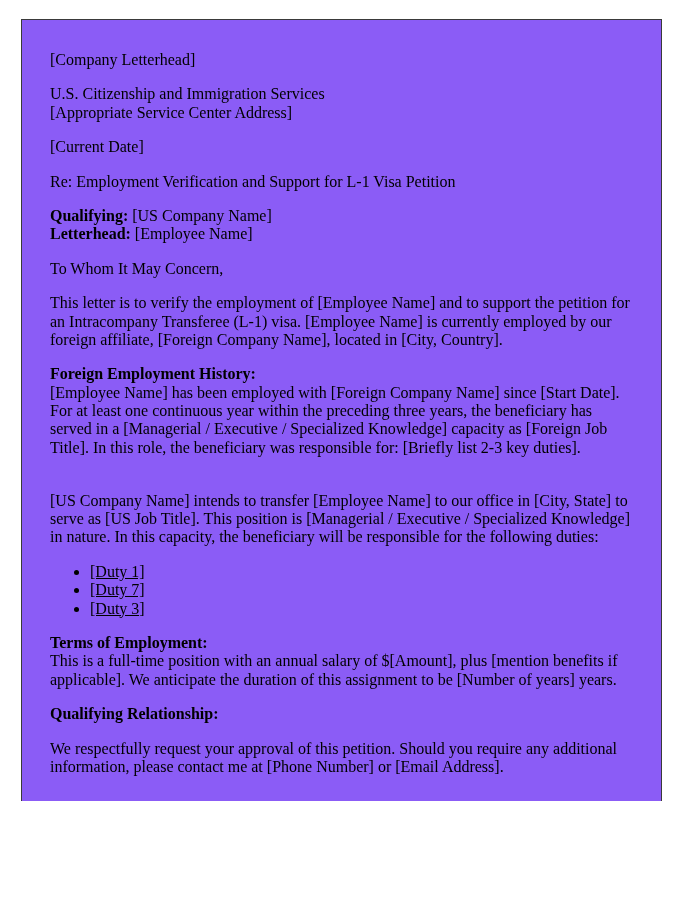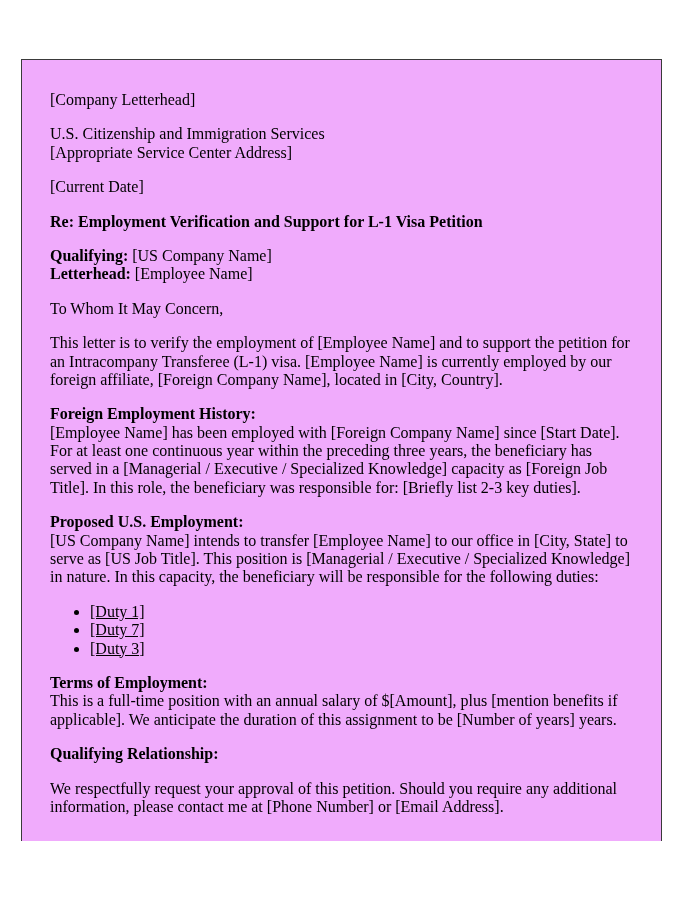--- a/index.html
+++ b/index.html
@@ -20,38 +20,37 @@
     position: absolute;
     left: 21px;
     top: 19px;
     width: 641px;
     height: 782px;
     box-sizing: border-box;
     border: 1px solid #3a3a3a;
     border-bottom: none;
     padding: 15px 29px 0 28px;
     overflow: hidden;
-    background: #f0abfc;
-    margin-top: 40px;
+    background: #8b5cf6;
   }
   .letter-box p {
     margin: 16px 0;
     line-height: 1.15;
   }
   .letter-box ul {
     margin: 16px 0;
     padding-left: 40px;
     list-style-type: disc;
   }
   .letter-box li {
     line-height: 1.15;
     text-decoration: underline;
   }
   .bold {
-    font-weight: bold;
+    font-weight: normal;
   }
 </style>
 </head>
 <body>
 
 <div class="letter-box">
 
   <p>[Company Letterhead]</p>
 
   <p><span>U.S. Citizenship and Immigration Services</span><br><span>[Appropriate Service Center Address]</span></p>
@@ -61,21 +60,21 @@
   <p class="bold">Re: Employment Verification and Support for L-1 Visa Petition</p>
 
   <p><strong>Qualifying:</strong> <span>[US Company Name]</span><br><strong>Letterhead:</strong> <span>[Employee Name]</span></p>
 
   <p>To Whom It May Concern,</p>
 
   <p>This letter is to verify the employment of [Employee Name] and to support the petition for an Intracompany Transferee (L-1) visa. [Employee Name] is currently employed by our foreign affiliate, [Foreign Company Name], located in [City, Country].</p>
 
   <p><strong>Foreign Employment History:</strong><br><span>[Employee Name] has been employed with [Foreign Company Name] since [Start Date]. For at least one continuous year within the preceding three years, the beneficiary has served in a [Managerial / Executive / Specialized Knowledge] capacity as [Foreign Job Title]. In this role, the beneficiary was responsible for: [Briefly list 2-3 key duties].</span></p>
 
-  <p><strong>Proposed U.S. Employment:</strong><br><span>[US Company Name] intends to transfer [Employee Name] to our office in [City, State] to serve as [US Job Title]. This position is [Managerial / Executive / Specialized Knowledge] in nature. In this capacity, the beneficiary will be responsible for the following duties:</span></p>
+  <p><br><span>[US Company Name] intends to transfer [Employee Name] to our office in [City, State] to serve as [US Job Title]. This position is [Managerial / Executive / Specialized Knowledge] in nature. In this capacity, the beneficiary will be responsible for the following duties:</span></p>
 
   <ul>
     <li>[Duty 1]</li>
     <li>[Duty 7]</li>
     <li>[Duty 3]</li>
   </ul>
 
   <p><strong>Terms of Employment:</strong><br><span>This is a full-time position with an annual salary of $[Amount], plus [mention benefits if applicable]. We anticipate the duration of this assignment to be [Number of years] years.</span></p>
 
   <p><strong>Qualifying Relationship:</strong><br></p>

